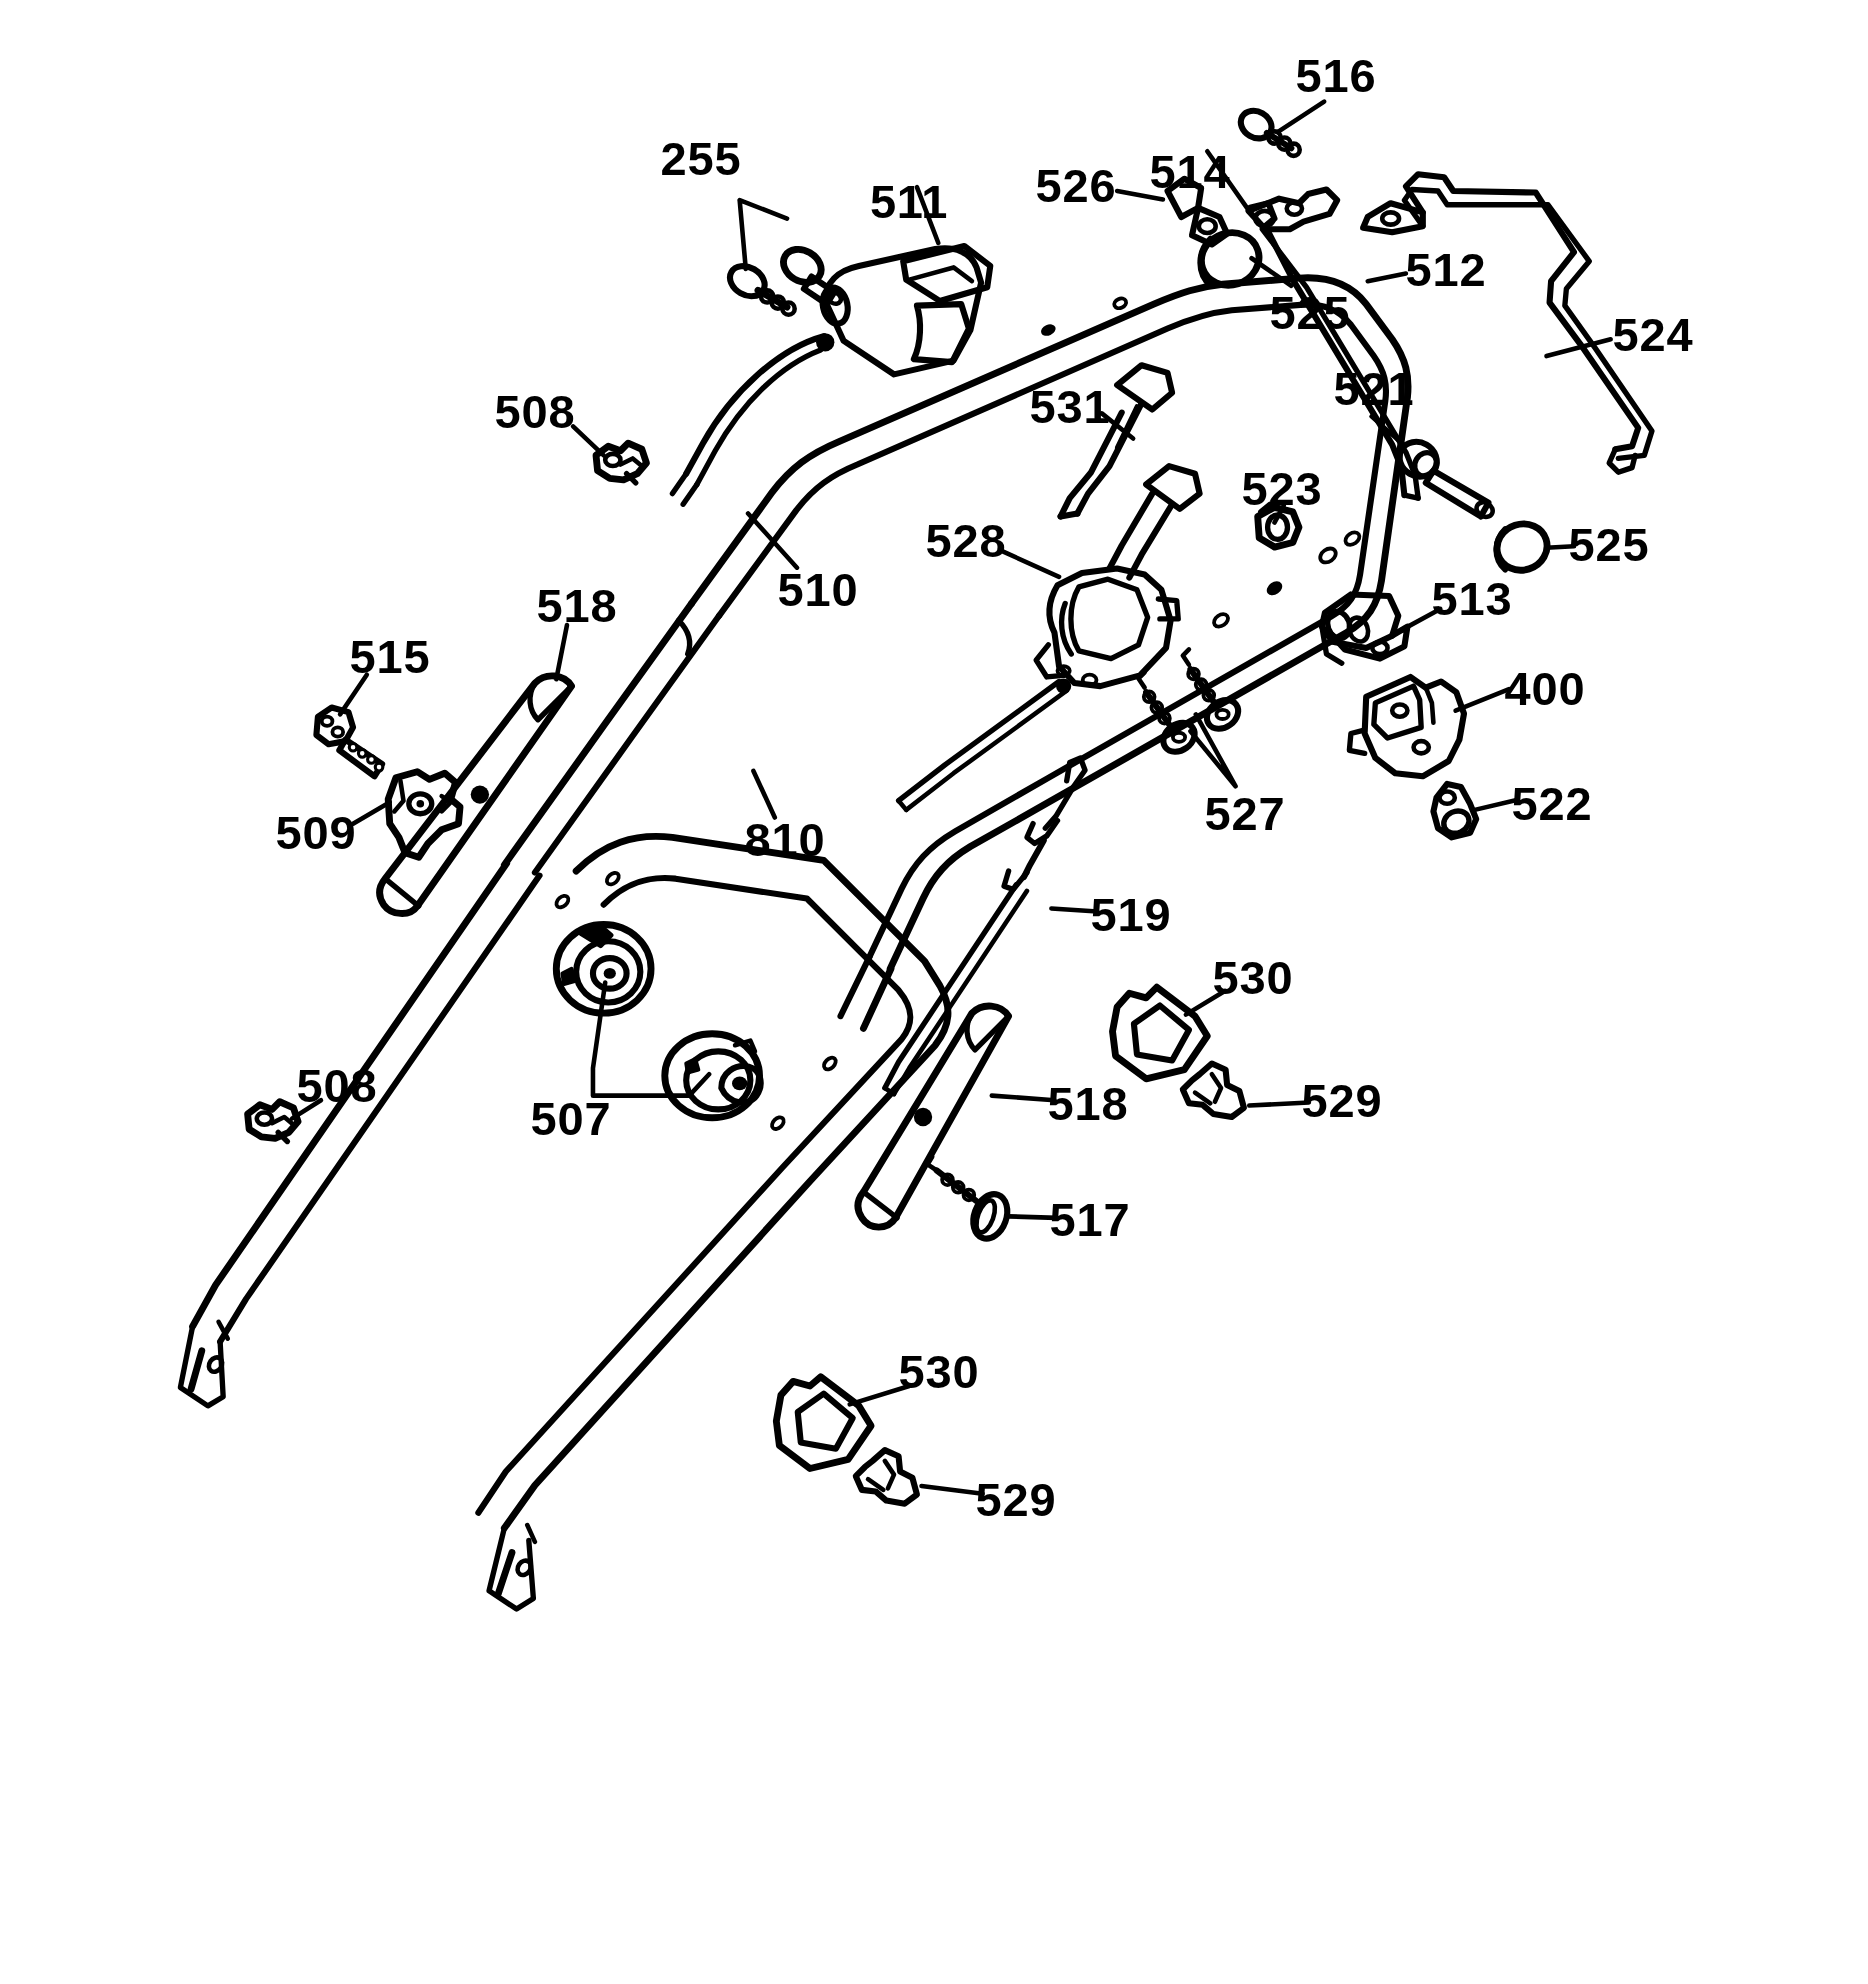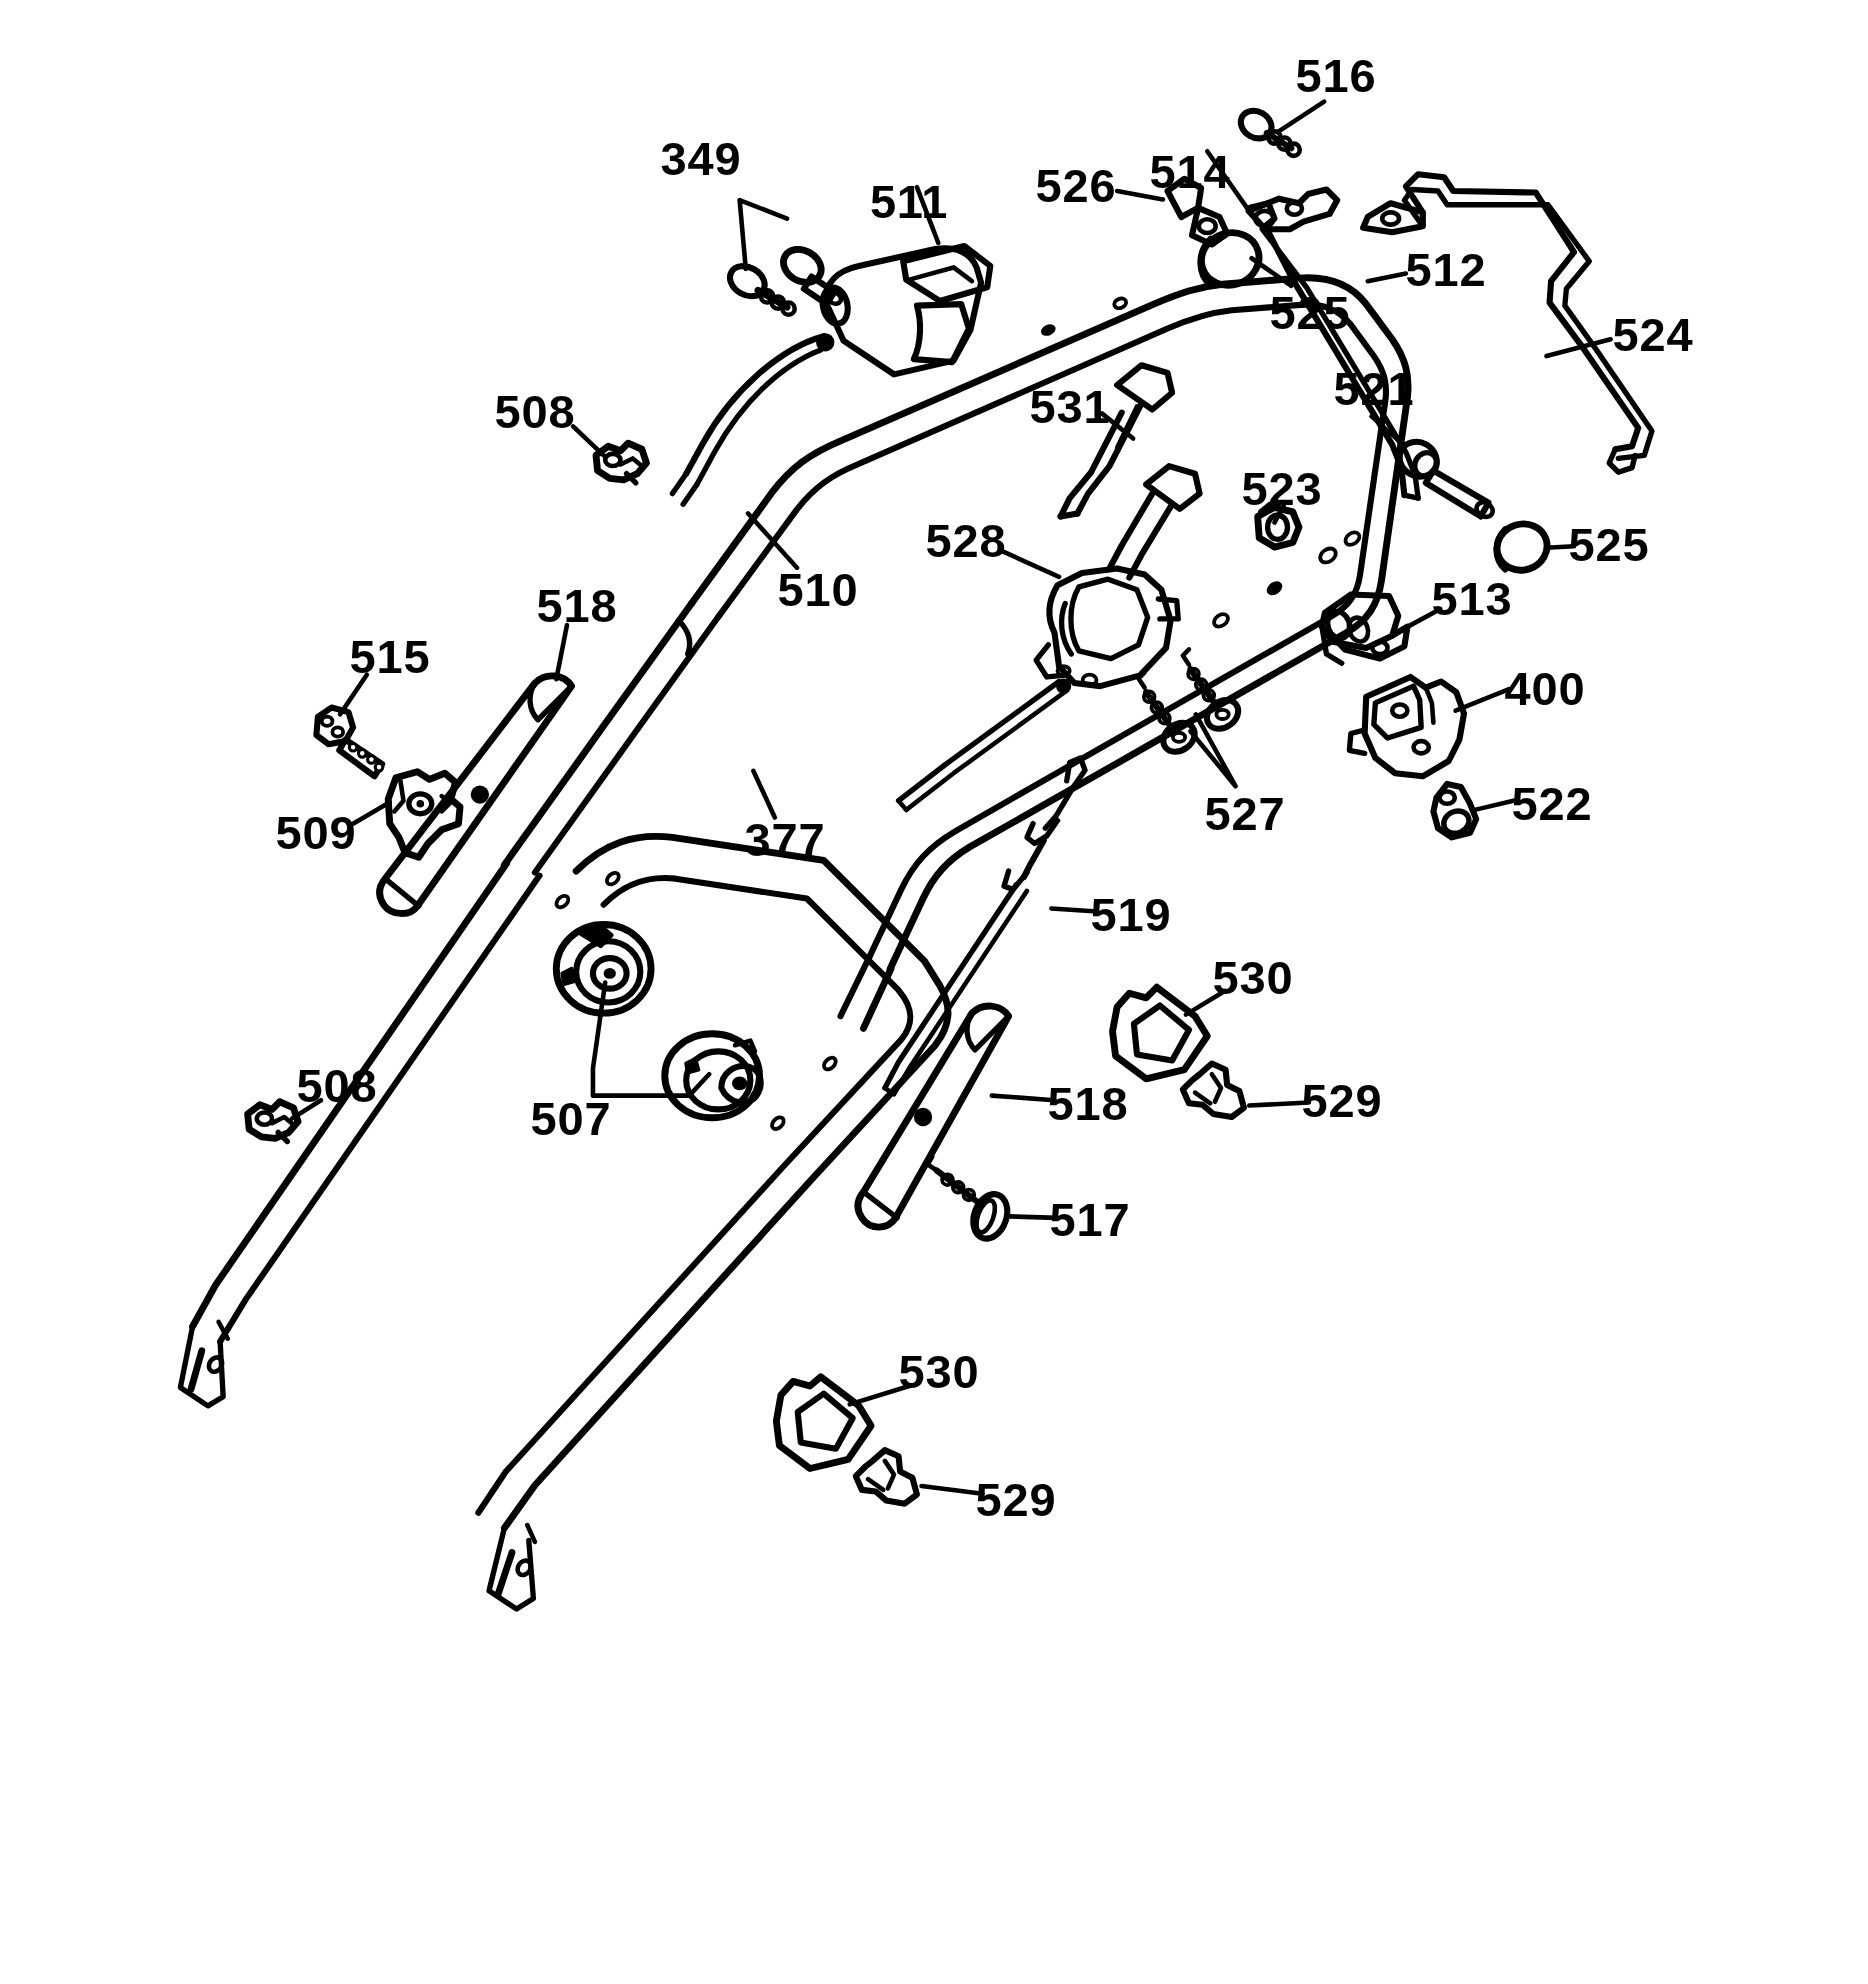--- a/index.html
+++ b/index.html
@@ -457,21 +457,21 @@
       <path d="M 776 1434 L 776 1398 L 792 1286 M 776 1434 L 902 1434 L 928 1406" fill="none" stroke="#000000" stroke-width="6" stroke-linecap="round"></path>
       <path d="M 420 1440 L 382 1464" fill="none" stroke="#000000" stroke-width="6" stroke-linecap="round"></path>
       <path d="M 1380 1440 L 1298 1434" fill="none" stroke="#000000" stroke-width="6" stroke-linecap="round"></path>
       <path d="M 1713 1443 L 1635 1447" fill="none" stroke="#000000" stroke-width="6" stroke-linecap="round"></path>
       <path d="M 1383 1594 L 1320 1592" fill="none" stroke="#000000" stroke-width="6" stroke-linecap="round"></path>
       <path d="M 1190 1814 L 1112 1838" fill="none" stroke="#000000" stroke-width="6" stroke-linecap="round"></path>
       <path d="M 1286 1955 L 1206 1945" fill="none" stroke="#000000" stroke-width="6" stroke-linecap="round"></path>
     </svg>
 
   <div id="labels">
-      <div class="lbl" style="left: 701px; top: 158px;">349</div>
+      <div class="lbl" style="left: 701px; top: 158px;">255</div>
       <div class="lbl" style="left: 909px; top: 153px; margin-top: 48px;">511</div>
       <div class="lbl" style="left: 1076px; top: 185px;">526</div>
       <div class="lbl" style="left: 1190px; top: 124px; margin-top: 47px;">514</div>
       <div class="lbl" style="left: 1336px; top: 75px;">516</div>
       <div class="lbl" style="left: 1446px; top: 269px;">512</div>
       <div class="lbl" style="left: 1653px; top: 334px;">524</div>
       <div class="lbl" style="left: 1310px; top: 312px;">525</div>
       <div class="lbl" style="left: 1374px; top: 388px;">521</div>
       <div class="lbl" style="left: 535px; top: 411px;">508</div>
       <div class="lbl" style="left: 1070px; top: 406px;">531</div>
@@ -479,21 +479,21 @@
       <div class="lbl" style="left: 966px; top: 540px;">528</div>
       <div class="lbl" style="left: 818px; top: 589px;">510</div>
       <div class="lbl" style="left: 1609px; top: 544px;">525</div>
       <div class="lbl" style="left: 577px; top: 605px;">518</div>
       <div class="lbl" style="left: 390px; top: 656px;">515</div>
       <div class="lbl" style="left: 1472px; top: 598px;">513</div>
       <div class="lbl" style="left: 1545px; top: 688px;">400</div>
       <div class="lbl" style="left: 316px; top: 832px;">509</div>
       <div class="lbl" style="left: 1245px; top: 813px;">527</div>
       <div class="lbl" style="left: 1552px; top: 803px;">522</div>
-      <div class="lbl" style="left: 785px; top: 839px;">377</div>
+      <div class="lbl" style="left: 785px; top: 839px;">810</div>
       <div class="lbl" style="left: 1131px; top: 914px;">519</div>
       <div class="lbl" style="left: 1253px; top: 977px;">530</div>
       <div class="lbl" style="left: 571px; top: 1118px;">507</div>
       <div class="lbl" style="left: 337px; top: 1085px;">508</div>
       <div class="lbl" style="left: 1088px; top: 1103px;">518</div>
       <div class="lbl" style="left: 1342px; top: 1100px;">529</div>
       <div class="lbl" style="left: 1090px; top: 1219px;">517</div>
       <div class="lbl" style="left: 939px; top: 1371px;">530</div>
       <div class="lbl" style="left: 1016px; top: 1499px;">529</div>
     </div>

